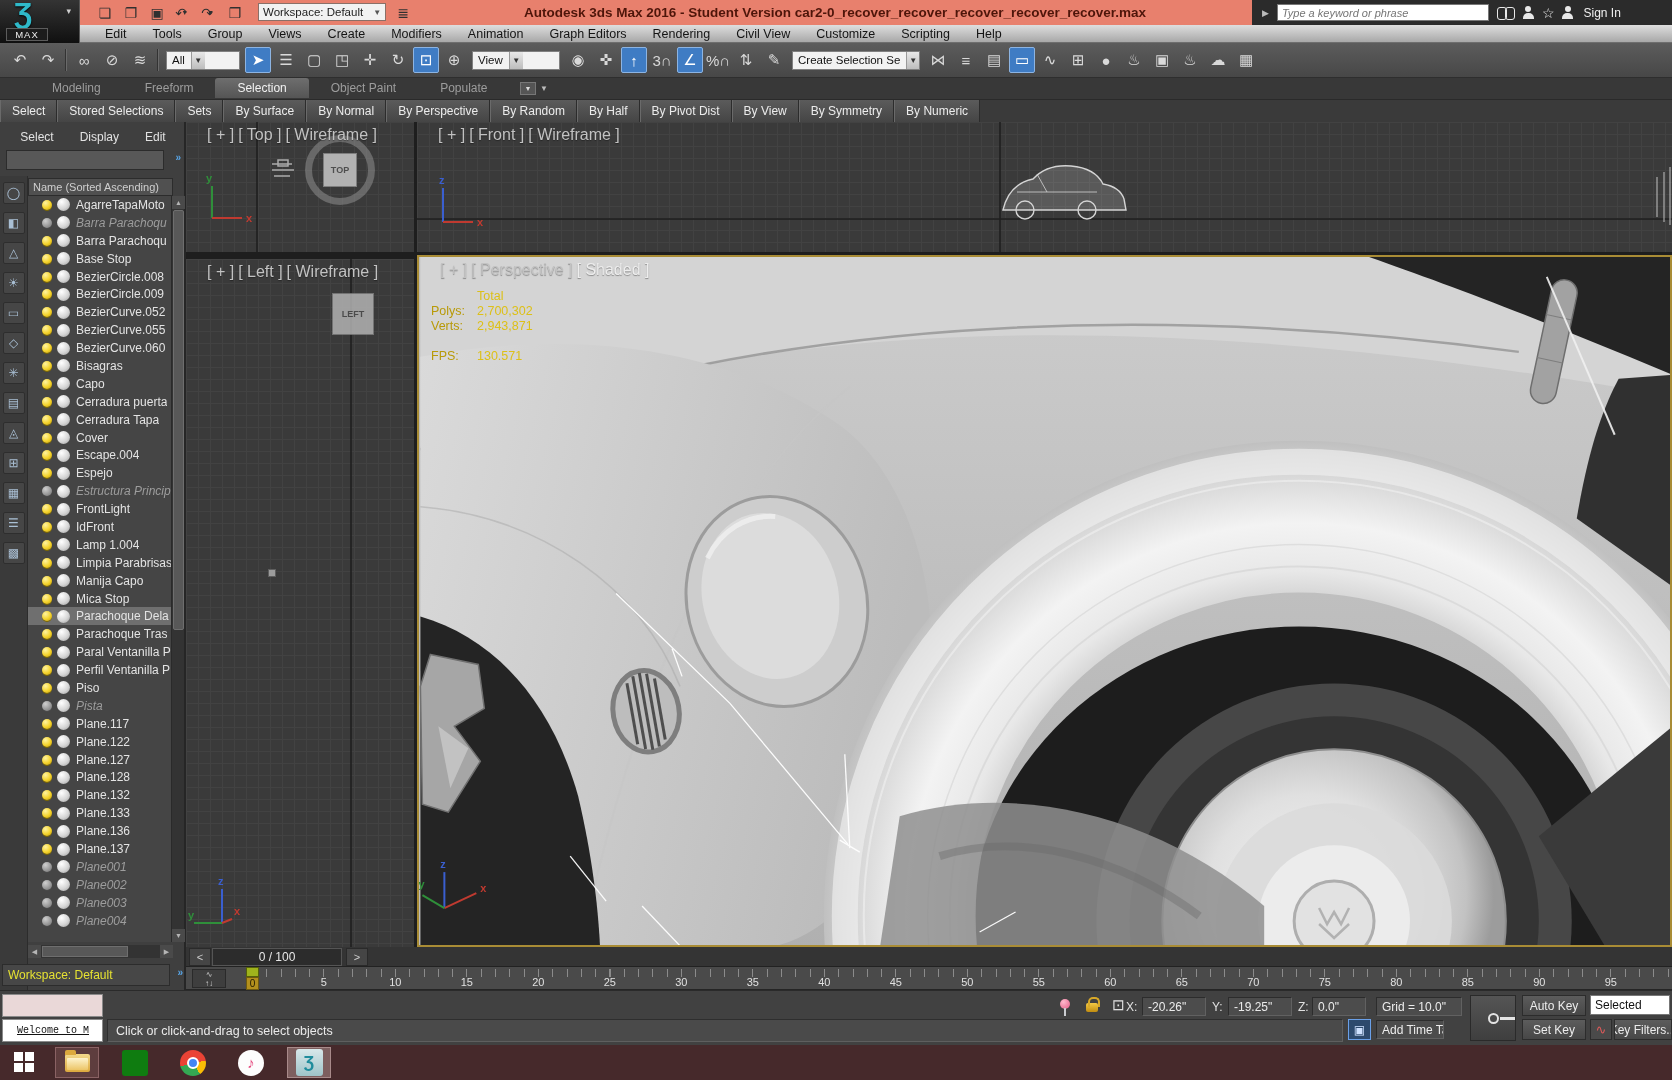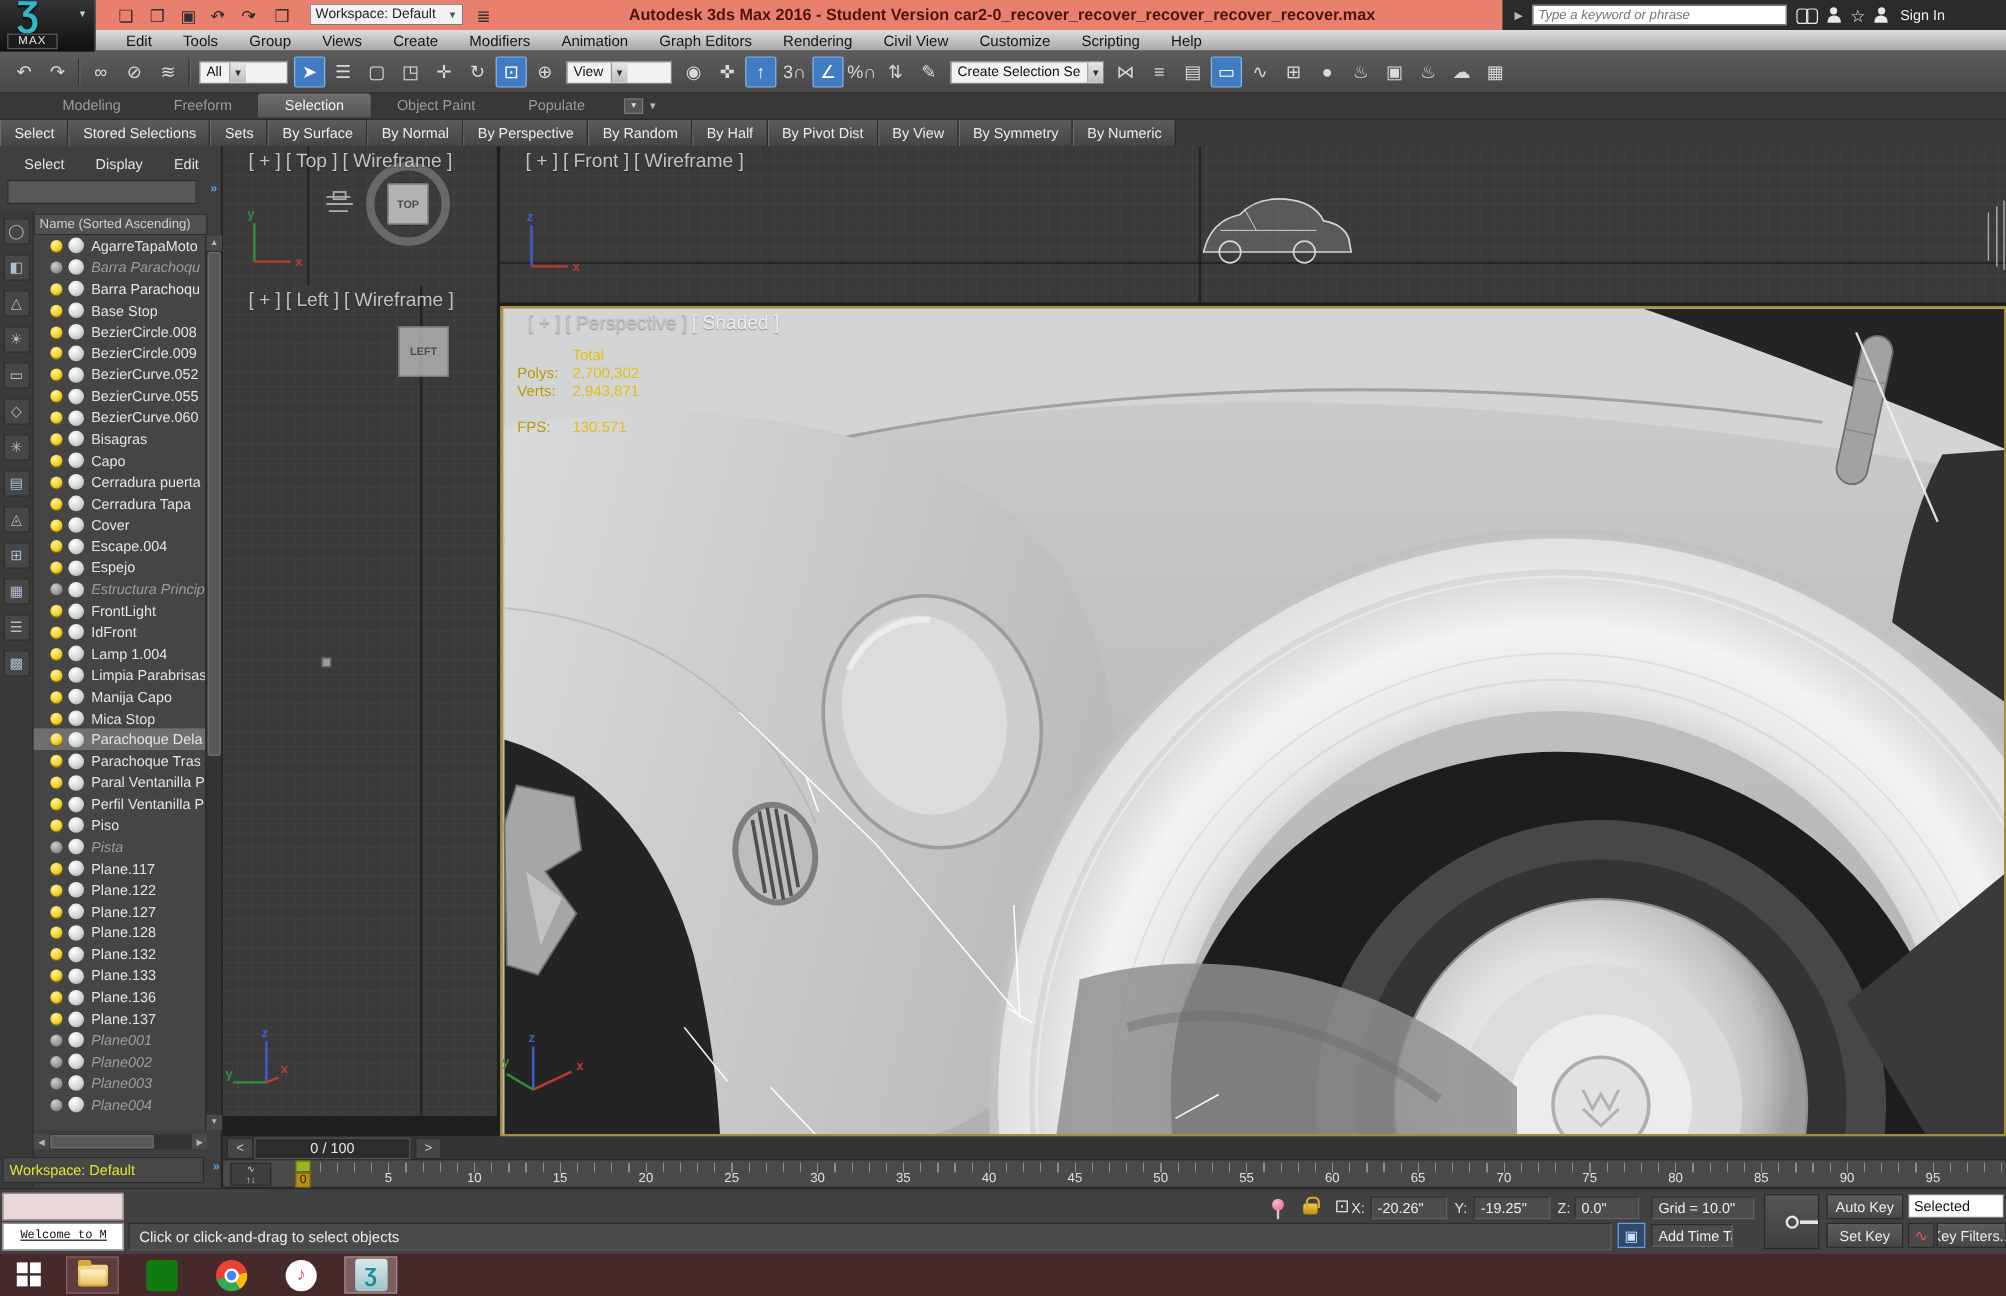--- a/index.html
+++ b/index.html
@@ -123,21 +123,21 @@
   .vp-area { position:absolute; left:186px; top:122px; width:1486px; height:825px; background:#1e1e1e; }
   .wire { background-color:#3a3a3a;
     background-image:
       linear-gradient(#424242 1px, transparent 1px),
       linear-gradient(90deg,#424242 1px, transparent 1px),
       linear-gradient(#303030 1px, transparent 1px),
       linear-gradient(90deg,#303030 1px, transparent 1px);
     background-size:12px 12px,12px 12px,60px 60px,60px 60px; position:absolute; overflow:hidden; }
   .vp-top   { left:0; top:0; width:228px; height:130px; }
   .vp-front { left:231px; top:0; width:1255px; height:130px; }
-  .vp-left  { left:0; top:116px; width:228px; height:692px; }
+  .vp-left  { left:0; top:137px; width:228px; height:692px; }
   .vp-persp { position:absolute; left:231px; top:133px; width:1255px; height:692px; overflow:hidden;
     border:2px solid #a98c35; background:#bdbdbd; }
   .vp-label { position:absolute; left:7px; top:4px; font-size:16px; color:#c2c2c2; z-index:6;
     white-space:nowrap; text-shadow:0 1px 1px rgba(0,0,0,.35);margin-left:14px; }
   .vp-label span { margin-right:4px; }
   .vp-persp .vp-label .shading { color:#ededed; }
   .darkline-v { position:absolute; top:0; bottom:0; width:2px; background:#1f1f1f; opacity:.8; }
   .darkline-h { position:absolute; left:0; right:0; height:2px; background:#1f1f1f; opacity:.8; }
   .viewcube-ring { position:absolute; border:7px solid rgba(150,150,150,.5); border-radius:50%; }
   .viewcube-face { position:absolute; background:#b2b2b2; border:1px solid #7e7e7e; color:#4e4e4e;

